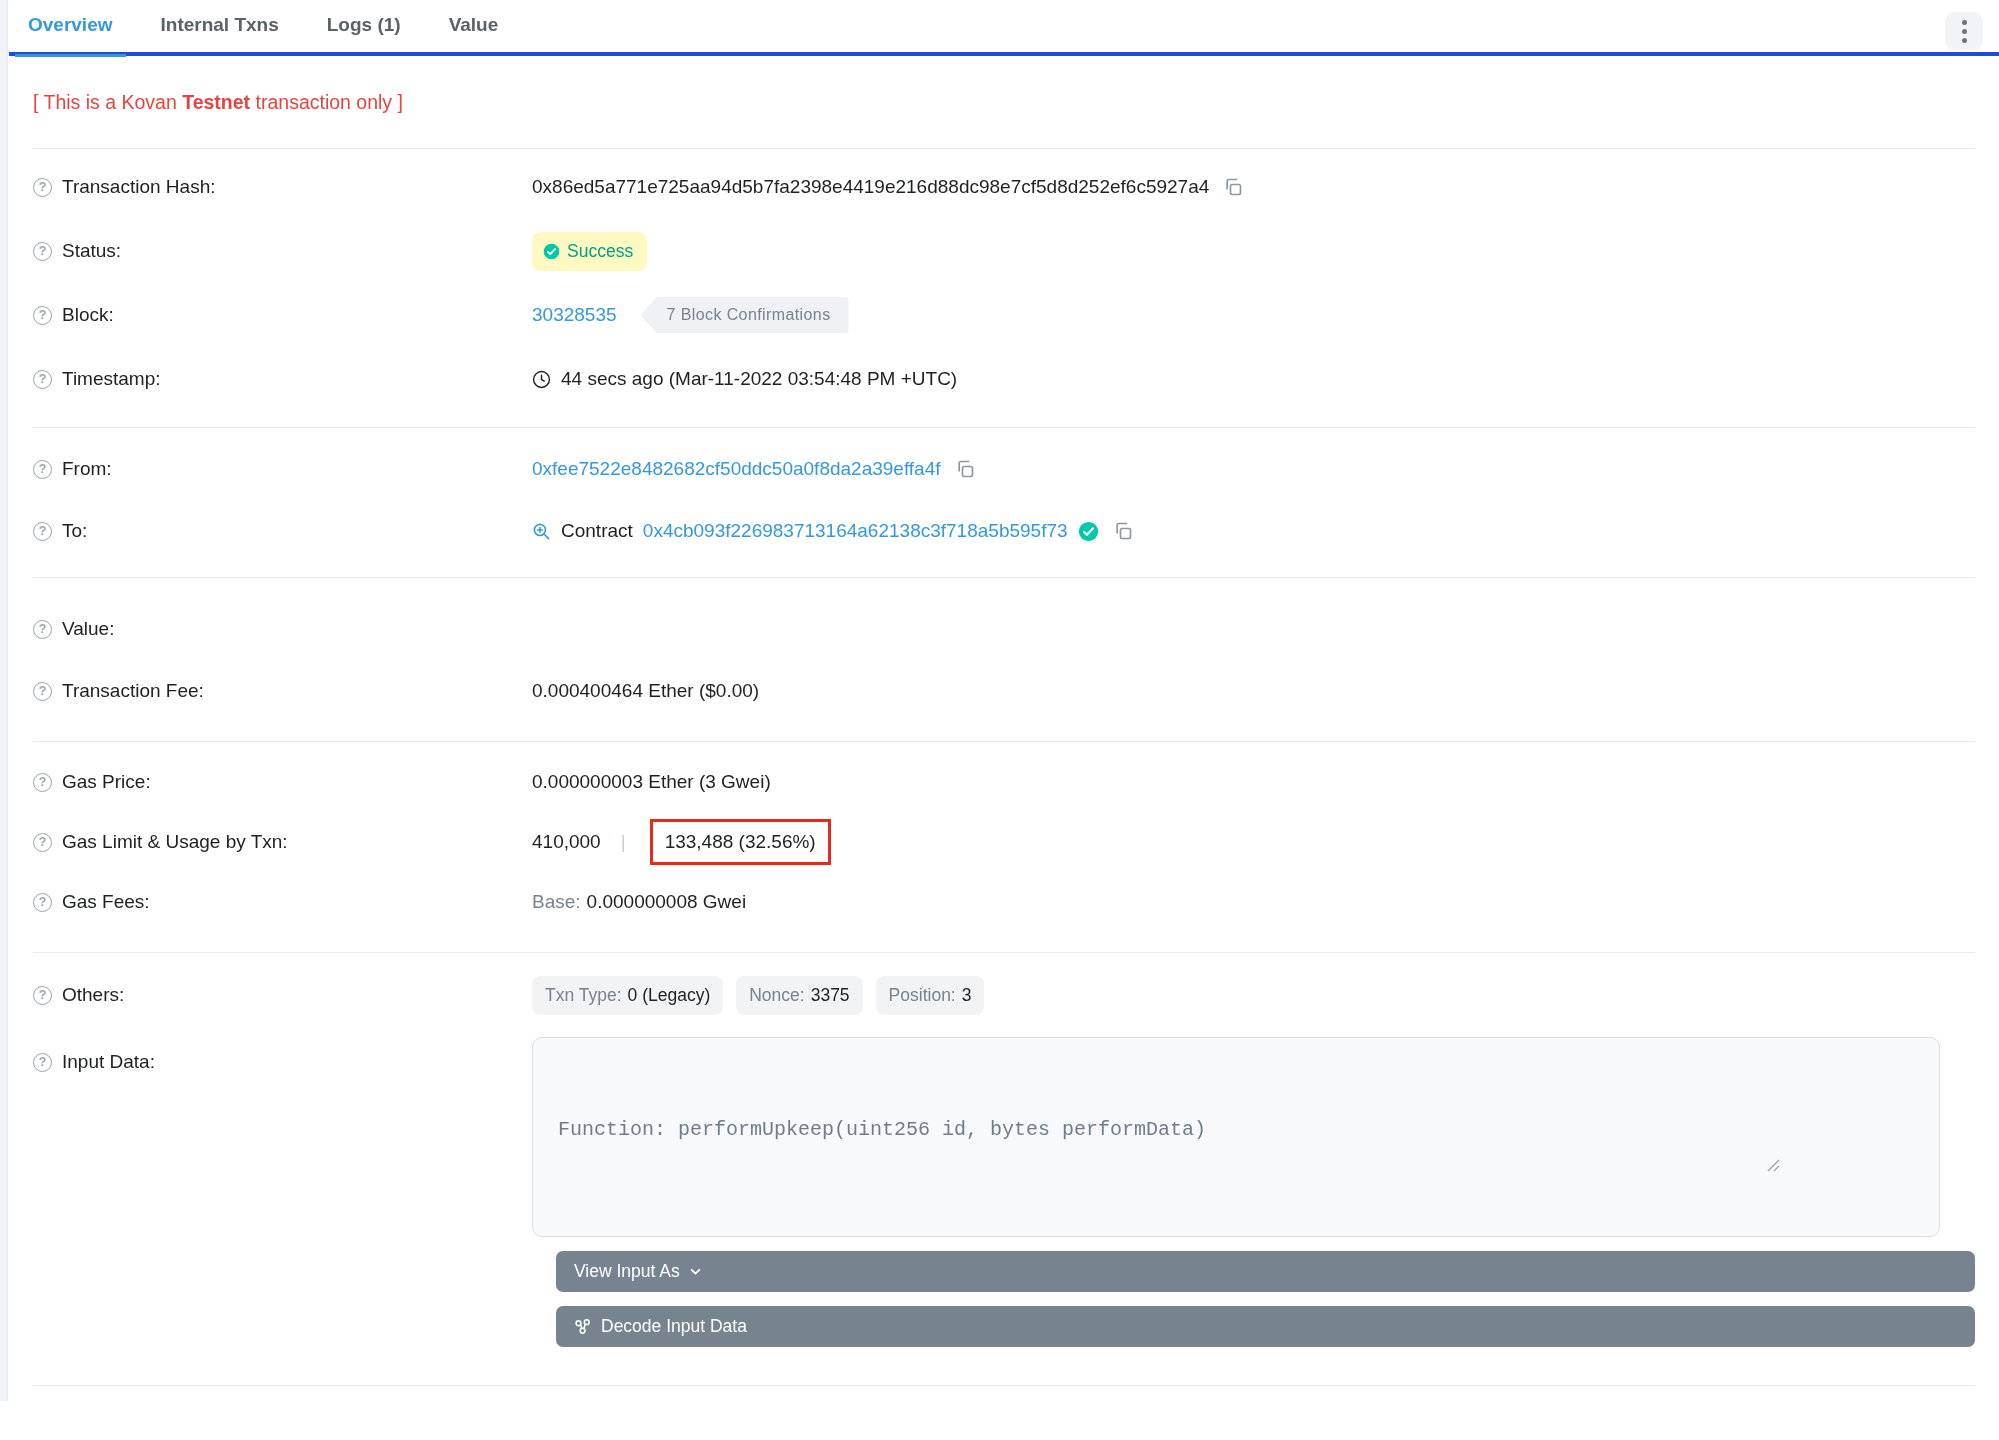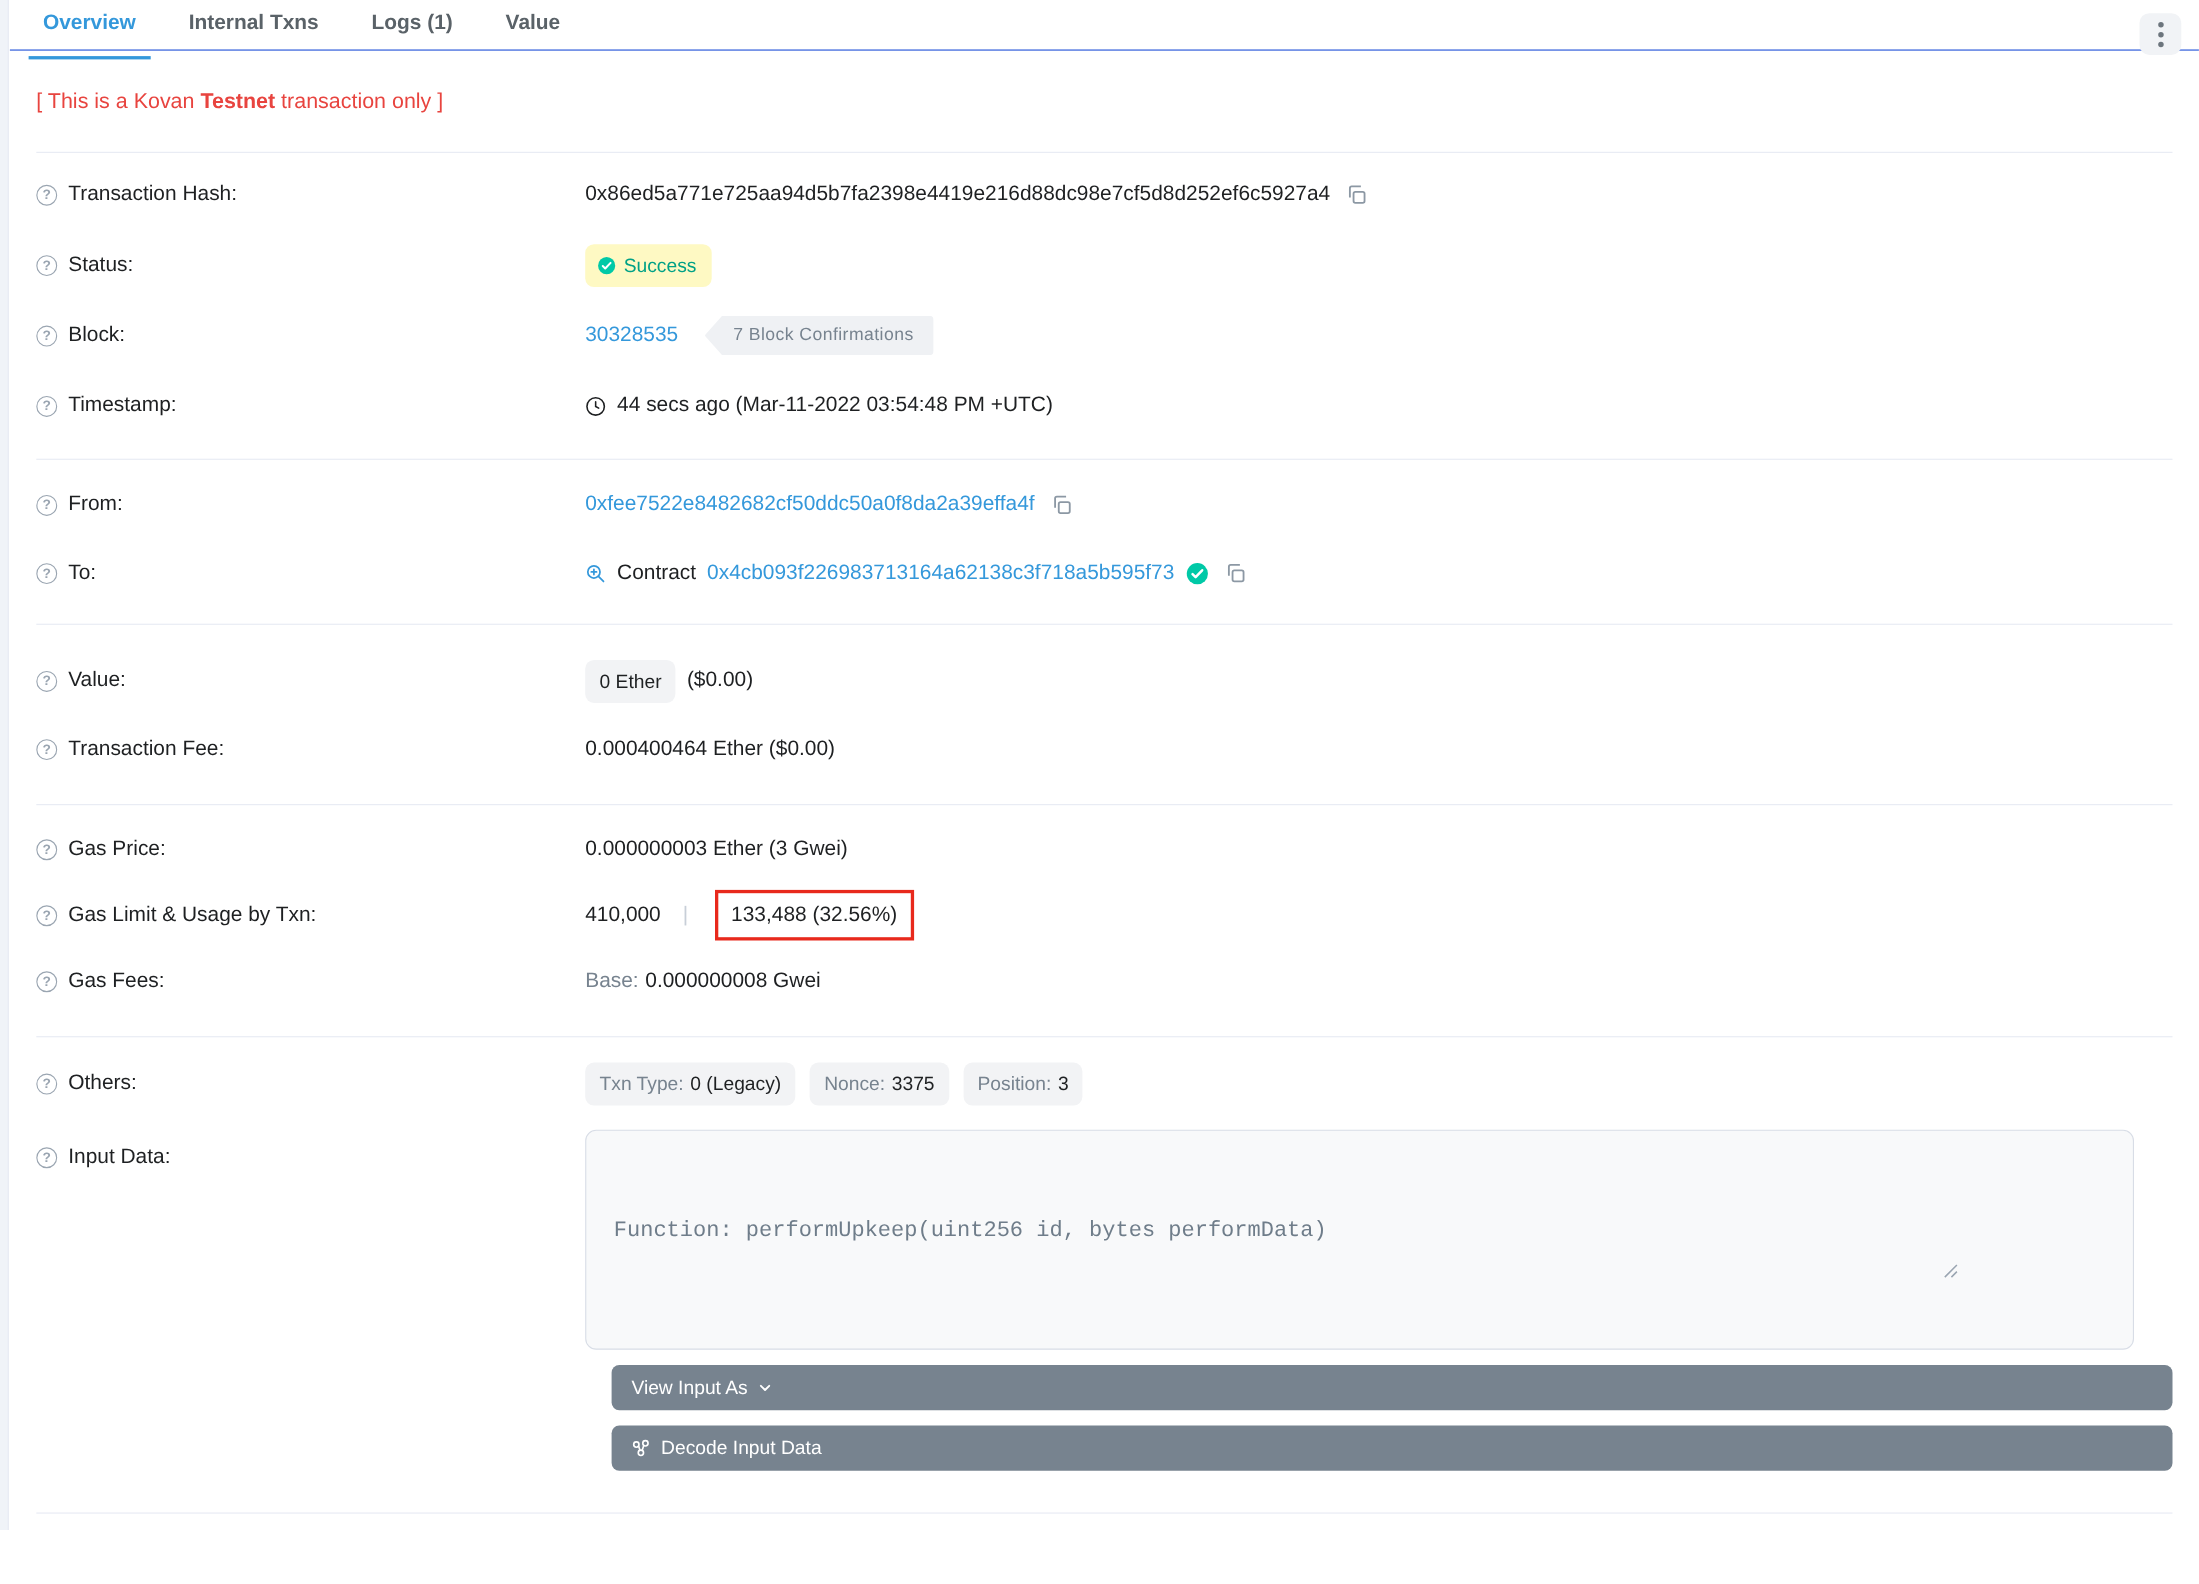--- a/index.html
+++ b/index.html
@@ -13,22 +13,22 @@
   }
   .page-edge {
     position: absolute; left: 0; top: 0; bottom: 0; width: 8px;
     background: #f0f3f8; border-right: 1px solid #e7eaf3;
   }
   .card { margin-left: 9px; background: #fff; }
 
   
   .tabbar {
     display: flex; align-items: center;
-    border-bottom: 1px solid #1d4ed8;
-    height: 46px; position: relative; padding-left: 17px;
+    border-bottom: 4px solid #1d4ed8;
+    height: 56px; position: relative; padding-left: 6px;
   }
   .tab {
     font-weight: 600; color: #5a6268; cursor: pointer;
     padding: 0 13px; height: 62px; display: flex; align-items: center;
     margin-right: 22px; border-bottom: 3px solid transparent;
     font-size: 19px;
   }
   .tab.active { color: #3498db; border-bottom-color: #3498db; }
   .kebab-btn {
     position: absolute; right: 16px; top: 12px;
@@ -258,26 +258,20 @@
     </div>
 
     <hr class="div">
 
     <div class="sec-c">
       <div class="row">
         <div class="label">
           <span class="q-icon">?</span>
           <span>Value:</span>
         </div>
-        <div class="value">
-          <span class="gray-badge">
-              <span class="v" style="font-weight:400">0 Ether</span>
-            </span>
-          <span>($0.00)</span>
-        </div>
       </div>
 
       <div class="row">
         <div class="label">
           <span class="q-icon">?</span>
           <span>Transaction Fee:</span>
         </div>
         <div class="value">
           <span>0.000400464 Ether ($0.00)</span>
         </div>

